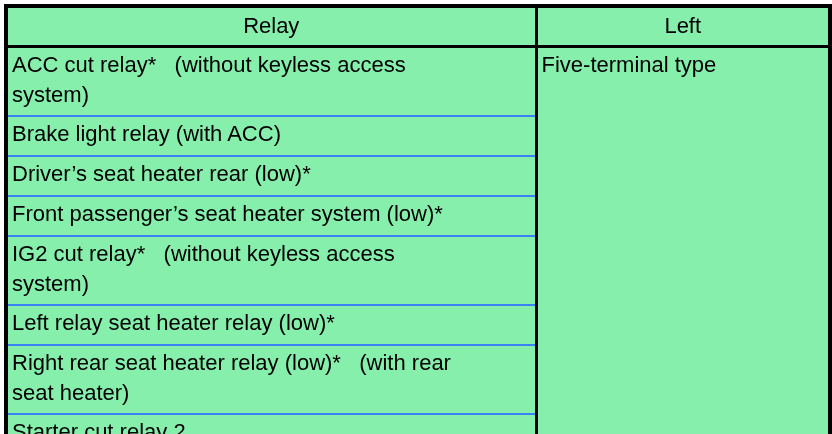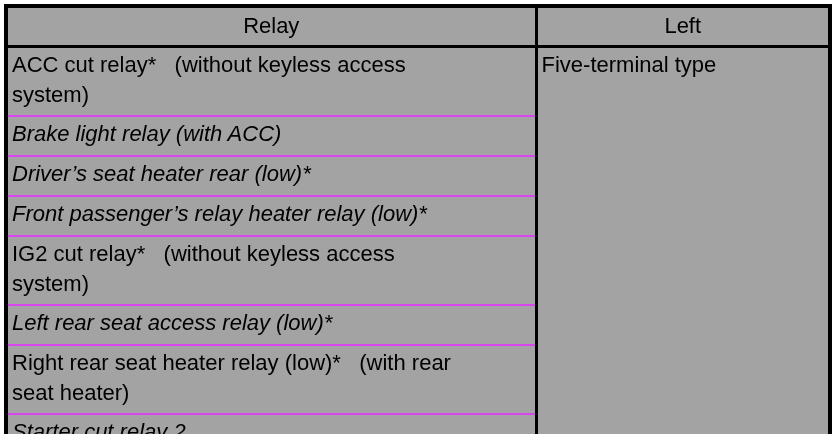--- a/index.html
+++ b/index.html
@@ -23,25 +23,25 @@
     width: 824px;
     background: #ffffff;
   }
   table.relay-table col.col-relay { width: 530px; }
   table.relay-table col.col-test  { width: 294px; }
   table.relay-table {
     border: 4px solid #000000;
   }
   table.relay-table th,
   table.relay-table td {
-    border: 2px solid #d946ef;
+    border: 2px solid #3b82f6;
     font-size: 22px;
     font-weight: normal;
     color: #000000;
-    background: #a3a3a3;
+    background: #86efac;
   }
   table.relay-table th {
     border-bottom: 3px solid #000000;
     text-align: center;
     padding: 3px 2px 4px 2px;
     line-height: 30px;
   }
   table.relay-table th.relay-header {
     border-right: 3px solid #000000;
   }
@@ -52,21 +52,21 @@
     line-height: 30px;
     white-space: pre-wrap;
   }
   table.relay-table td.relay-cell {
     border-right: 3px solid #000000;
   }
   table.relay-table td.test-cell {
     vertical-align: top;
   }
   
-  tr.row-single td { height: 33px; font-style: italic; }
+  tr.row-single td { height: 33px; }
   tr.row-double td { height: 62px; }
 </style>
 </head>
 <body>
 
 <div class="page">
   <table class="relay-table">
     <colgroup>
       <col class="col-relay">
       <col class="col-test">
@@ -83,28 +83,28 @@
 system)</td>
         <td class="test-cell" rowspan="8">Five-terminal type</td>
       </tr>
       <tr class="row-single">
         <td class="relay-cell">Brake light relay (with ACC)</td>
       </tr>
       <tr class="row-single">
         <td class="relay-cell">Driver’s seat heater rear (low)*</td>
       </tr>
       <tr class="row-single">
-        <td class="relay-cell">Front passenger’s relay heater relay (low)*</td>
+        <td class="relay-cell">Front passenger’s seat heater system (low)*</td>
       </tr>
       <tr class="row-double">
         <td class="relay-cell">IG2 cut relay*   (without keyless access
 system)</td>
       </tr>
       <tr class="row-single">
-        <td class="relay-cell">Left rear seat access relay (low)*</td>
+        <td class="relay-cell">Left relay seat heater relay (low)*</td>
       </tr>
       <tr class="row-double">
         <td class="relay-cell">Right rear seat heater relay (low)*   (with rear
 seat heater)</td>
       </tr>
       <tr class="row-single">
         <td class="relay-cell">Starter cut relay 2</td>
       </tr>
     </tbody>
   </table>

